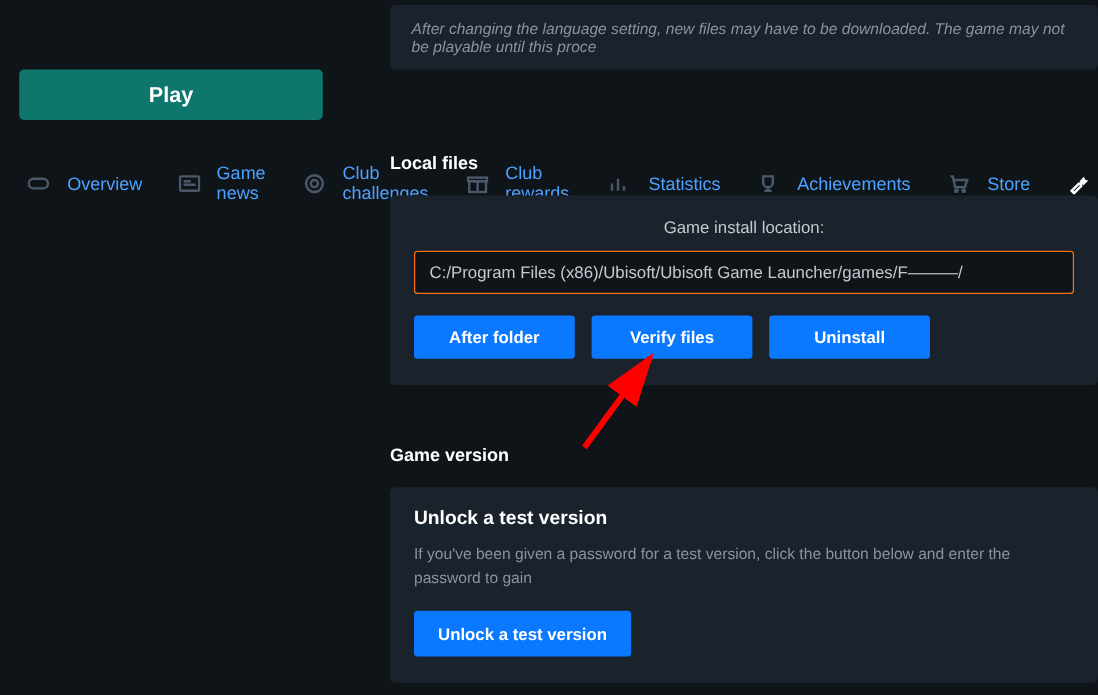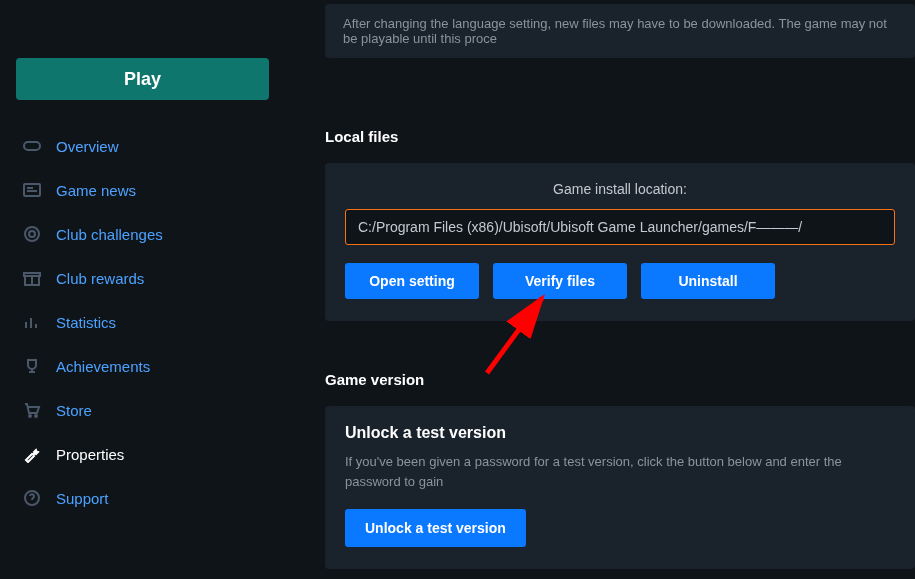--- a/index.html
+++ b/index.html
@@ -1,26 +1,26 @@
 <!DOCTYPE html>
 <html><head>
 <meta charset="utf-8">
 <style>
 * { margin: 0; padding: 0; box-sizing: border-box; }
 html, body { width: 915px; height: 579px; overflow: hidden; background: #0f1419; font-family: -apple-system, "Segoe UI", Arial, sans-serif; color: #d0d4d8; }
 .app { display: flex; height: 100%; }
 .sidebar { width: 285px; flex-shrink: 0; padding: 20px 16px 16px 16px; display: flex; flex-direction: column; }
 .play-btn { background: #0f766e; color: #fff; font-weight: 700; font-size: 18px; border: none; border-radius: 4px; height: 42px; width: 100%; margin-top: 38px; margin-bottom: 26px; cursor: pointer; }
-.nav { list-style: none; display: flex; flex-direction: column; gap: 24px; margin-top: 10px; }
+.nav { list-style: none; display: flex; gap: 24px; margin-top: 10px; }
 .nav-item { display: flex; align-items: center; gap: 14px; padding-left: 6px; cursor: pointer; color: #4da2ff; font-size: 15px; }
 .nav-item .icon { width: 20px; height: 20px; display: flex; align-items: center; justify-content: center; color: #4a586a; }
 .nav-item.active { color: #ffffff; font-weight: 400; align-items: center; }
 .nav-item.active .icon { color: #ffffff; }
 .main { flex: 1; padding: 0 0 0 40px; overflow: hidden; }
-.info-bar { background: #1a222c; border-radius: 4px; padding: 12px 18px; font-size: 13px; color: #8a939e; margin-bottom: 70px; margin-top: 4px; }
+.info-bar { background: #1a222c; border-radius: 4px; padding: 12px 18px; font-size: 13px; color: #8a939e; margin-bottom: 70px; margin-top: 4px; font-style: italic; }
 .section-title { font-size: 15px; font-weight: 700; color: #fff; margin-bottom: 18px; }
 .panel { background: #1a222c; border-radius: 4px; padding: 18px 20px 22px 20px; margin-bottom: 50px; }
 .field-label { font-size: 14px; color: #c4c9d0; margin-bottom: 12px; text-align: center; }
 .path-box { background: #0f1419; border: 1px solid #f97316; border-radius: 3px; padding: 9px 12px; font-size: 14px; color: #c4c9d0; margin-bottom: 18px; }
 .btn-row { display: flex; gap: 14px; }
 .btn { background: #0a78ff; color: #fff; font-weight: 700; font-size: 14px; border: none; border-radius: 3px; padding: 10px 0; width: 134px; cursor: pointer; text-align: center; }
 .panel-sub-title { font-size: 16px; font-weight: 700; color: #fff; margin-bottom: 10px; }
 .panel-desc { font-size: 13px; color: #8a939e; margin-bottom: 18px; line-height: 1.5; }
 .unlock-btn { background: #0a78ff; color: #fff; font-weight: 700; font-size: 14px; border: none; border-radius: 3px; padding: 11px 20px; cursor: pointer; }
 .arrow { position: absolute; left: 472px; top: 288px; pointer-events: none; }
@@ -124,21 +124,21 @@
   </aside>
 
   <main class="main">
     <div class="info-bar">After changing the language setting, new files may have to be downloaded. The game may not be playable until this proce</div>
 
     <h2 class="section-title">Local files</h2>
     <div class="panel">
       <div class="field-label">Game install location:</div>
       <div class="path-box">C:/Program Files (x86)/Ubisoft/Ubisoft Game Launcher/games/F———/</div>
       <div class="btn-row">
-        <button class="btn">Open setting</button>
+        <button class="btn">After folder</button>
         <button class="btn">Verify files</button>
         <button class="btn">Uninstall</button>
       </div>
     </div>
 
     <h2 class="section-title">Game version</h2>
     <div class="panel">
       <div class="panel-sub-title">Unlock a test version</div>
       <div class="panel-desc">If you've been given a password for a test version, click the button below and enter the password to gain</div>
       <button class="unlock-btn">Unlock a test version</button>

